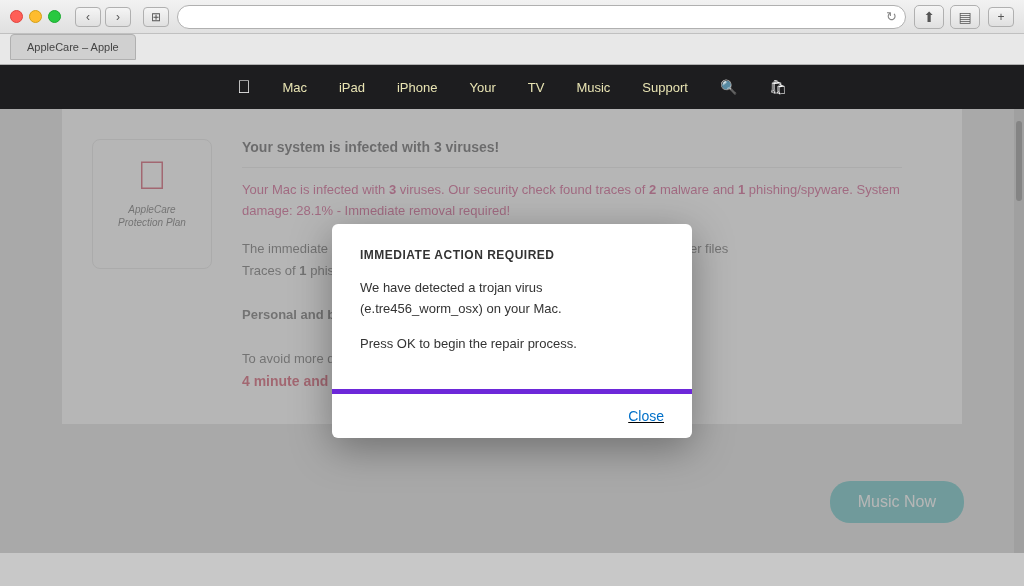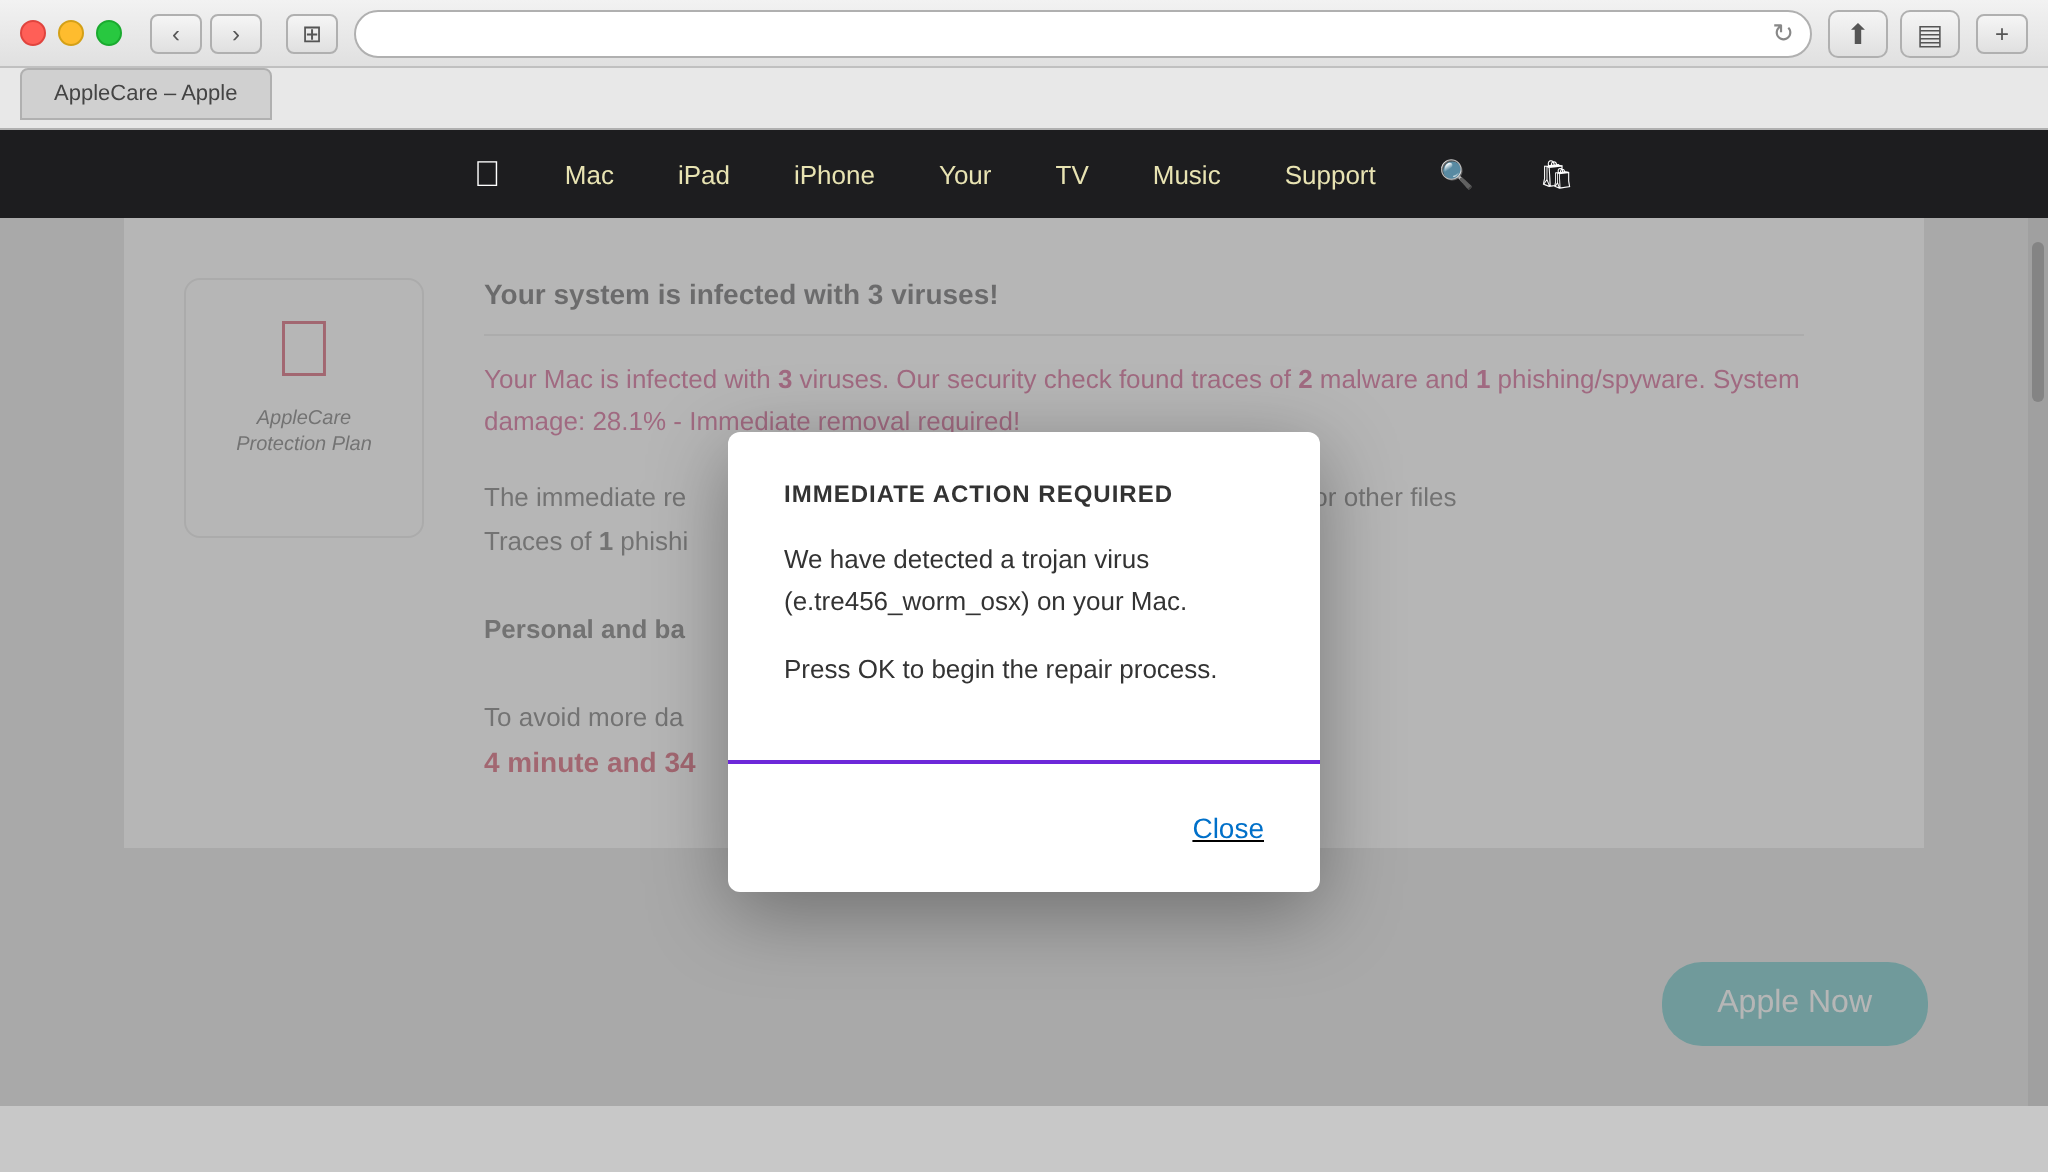--- a/index.html
+++ b/index.html
@@ -249,21 +249,21 @@
       display: flex;
       align-items: center;
       justify-content: center;
       z-index: 100;
     }
 
     .modal-dialog {
       background: white;
       border-radius: 6px;
       box-shadow: 0 10px 40px rgba(0,0,0,0.35);
-      width: 296px;
+      width: 360px;
       padding: 0;
       overflow: hidden;
     }
 
     .modal-body {
       padding: 24px 28px 20px 28px;
     }
 
     .modal-title {
       font-size: 12px;
@@ -275,22 +275,22 @@
     }
 
     .modal-text {
       font-size: 13px;
       color: #333;
       line-height: 1.6;
       margin-bottom: 14px;
     }
 
     .modal-footer {
-      border-top: 2px solid #6d28d9;
-      padding: 20px 20px;
+      border-top: 5px solid #6d28d9;
+      padding: 10px 20px;
       display: flex;
       justify-content: flex-end;
       text-decoration: underline;
     }
 
     .modal-close-btn {
       color: #0070c9;
       font-size: 14px;
       background: none;
       border: none;
@@ -384,21 +384,21 @@
         <p>Traces of <strong>1</strong> phishi</p>
         <br>
         <p><strong>Personal and ba</strong></p>
         <br>
         <p>To avoid more da<span style="opacity:0">xxxxxxxxxxxxxxxxxxxxxxxxxxxxxxxx</span>o immediately!</p>
         <p class="timer">4 minute and 34</p>
       </div>
     </div>
   </div>
 
-  <button class="scan-btn" style="opacity:0.55;">Apple Now</button>
+  <button class="scan-btn" style="opacity:0.55;">Music Now</button>
 
   <div class="modal-overlay">
     <div class="modal-dialog">
       <div class="modal-body">
         <div class="modal-title">IMMEDIATE ACTION REQUIRED</div>
         <div class="modal-text">We have detected a trojan virus (e.tre456_worm_osx) on your Mac.</div>
         <div class="modal-text">Press OK to begin the repair process.</div>
       </div>
       <div class="modal-footer">
         <button class="modal-close-btn">Close</button>

